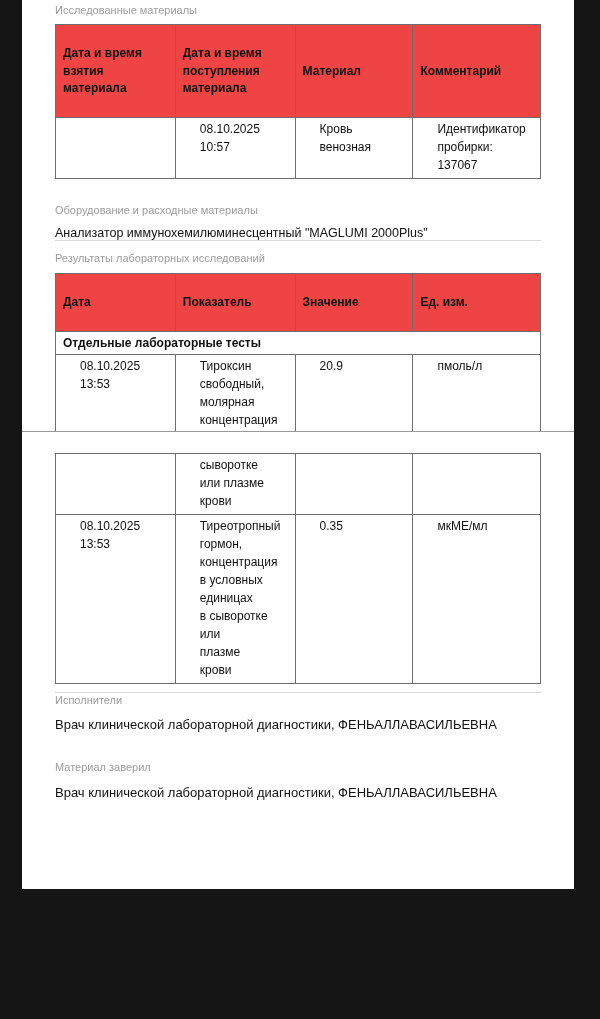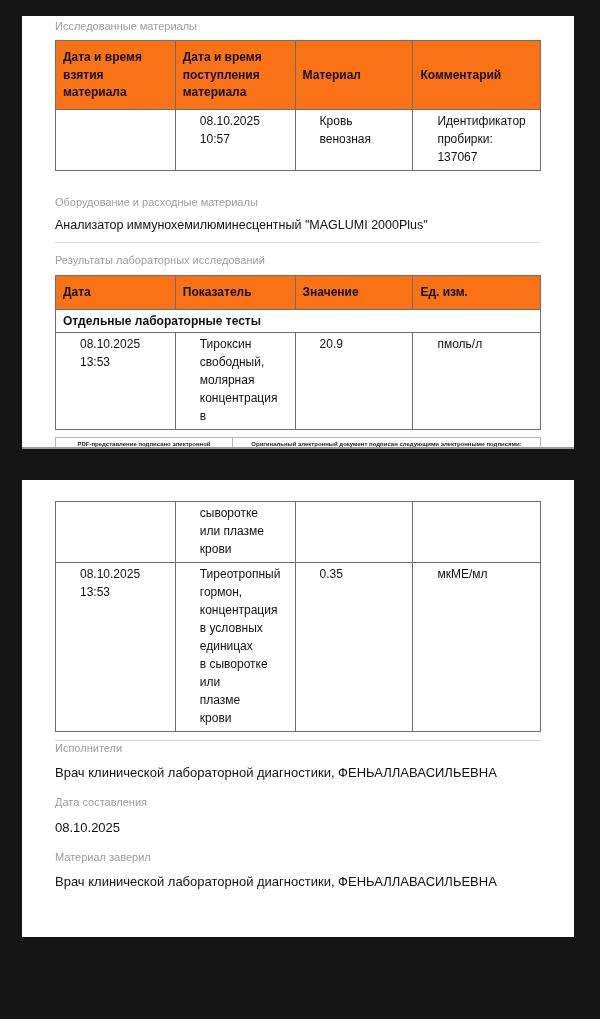--- a/index.html
+++ b/index.html
@@ -7,51 +7,51 @@
   body {
     background:#151515;
     font-family:"Liberation Sans","DejaVu Sans",sans-serif;
     position:relative;
     overflow:hidden;
     color:#111;
   }
   .page {
     position:absolute; left:22px; width:552px; background:#ffffff;
   }
-  #page1 { top:16px; height:431px; box-shadow:0 2px 0 #9a9a9a; overflow:hidden; }
-  #page2 { top:480px; height:457px; overflow:hidden; }
+  #page1 { top:0; height:431px; box-shadow:0 2px 0 #9a9a9a; overflow:hidden; }
+  #page2 { top:432px; height:457px; overflow:hidden; }
   .content { padding:0 33px; }
 
   .section-label { color:#9c9c9c; font-size:11px; line-height:1.3; }
   .lbl-first { padding-top:3px; margin-bottom:7px; }
 
   table.data {
     width:100%; border-collapse:collapse; table-layout:fixed;
     font-size:12px; color:#111;
   }
   table.data th, table.data td { border:1px solid #6e6e6e; }
   table.data th {
-    background:#f97316; text-align:left; font-weight:bold;
-    padding:8px 7px; vertical-align:middle; line-height:1.45; white-space:pre-line;
+    background:#ef4444; text-align:left; font-weight:bold;
+    padding:20px 7px; vertical-align:middle; line-height:1.45; white-space:pre-line;
   }
   table.data td {
     padding:2px 24px 4px; vertical-align:top; line-height:1.5; white-space:pre-line;
   }
   #materials-table tr.hdr { height:54px; }
   #materials-table tr.row { height:37px; }
   #results-table tr.hdr { height:20px; }
   #results-table tr.group { height:20px; }
   #results-table td.group-cell { font-weight:bold; padding:2px 7px; vertical-align:middle; }
   #results-table tr.row { height:58px; }
   #page2-table tr.rowa { height:44px; }
   #page2-table tr.rowb { height:84px; }
 
   .equip-label { margin-top:24px; }
   .equip-value {
-    font-size:12.5px; margin-top:8px; padding-bottom:10px;
+    font-size:12.5px; margin-top:8px; 
     border-bottom:1px solid #dadada;
   }
   .results-label { margin-top:10px; }
   #results-table { margin-top:8px; }
 
   .sig-box {
     margin-top:7px; height:74px; display:flex;
     border:1px solid #b4b4b4; background:#fff;
   }
   .sig-left { width:177px; border-right:1px solid #b4b4b4; padding:3px 7px; }
@@ -217,22 +217,18 @@
       </tr>
     </tbody>
       </table>
 
     <hr class="divider">
 
     <div class="section-label lbl-exec">Исполнители</div>
     <div class="person-value">Врач клинической лабораторной диагностики, ФЕНЬАЛЛАВАСИЛЬЕВНА</div>
 
     <div class="two-col">
-      <div class="col-right">
-        <div class="section-label">Дата составления</div>
-        <div class="person-value">08.10.2025</div>
-      </div>
     </div>
 
     <div class="section-label lbl-approved">Материал заверил</div>
     <div class="person-value">Врач клинической лабораторной диагностики, ФЕНЬАЛЛАВАСИЛЬЕВНА</div>
   </div>
 </div>
 
 </body></html>

